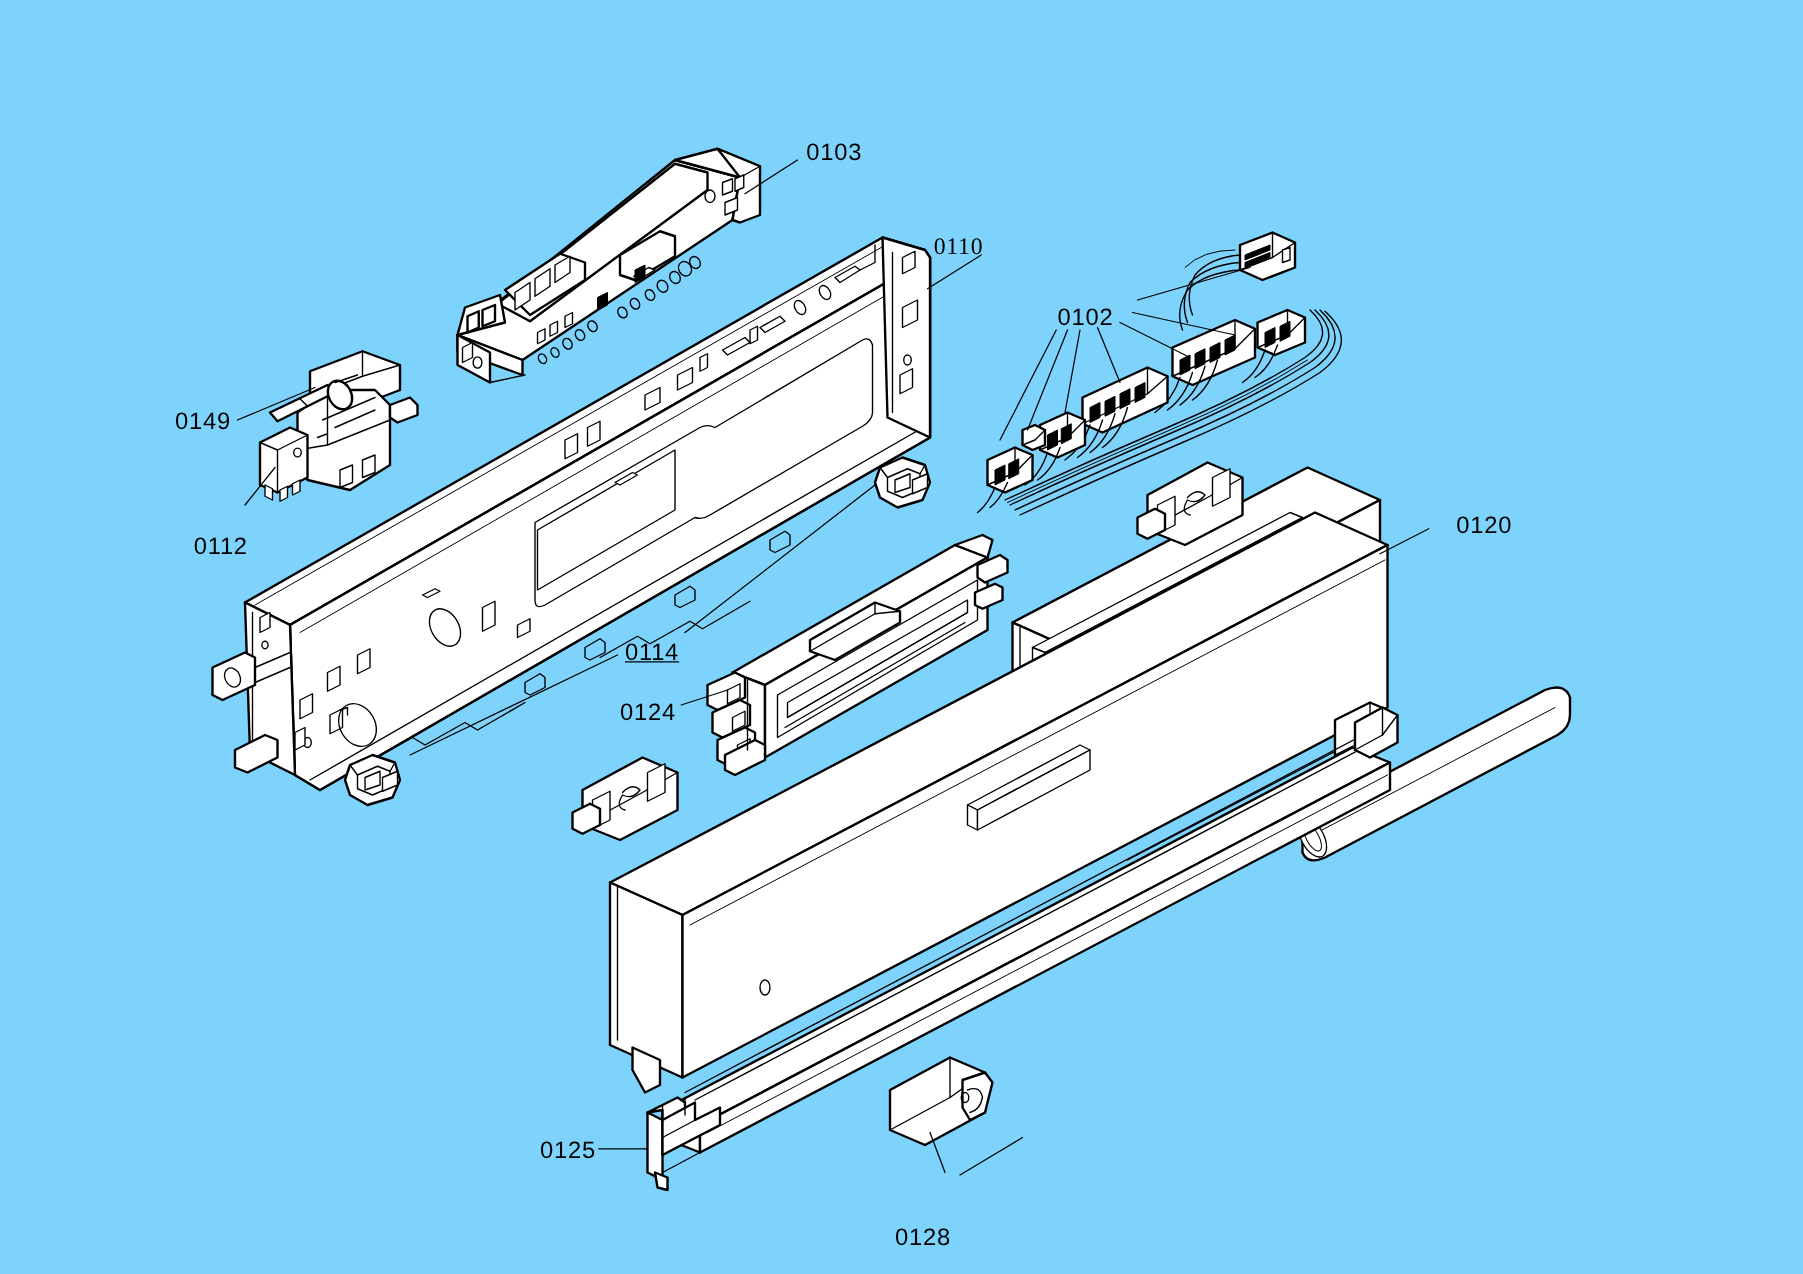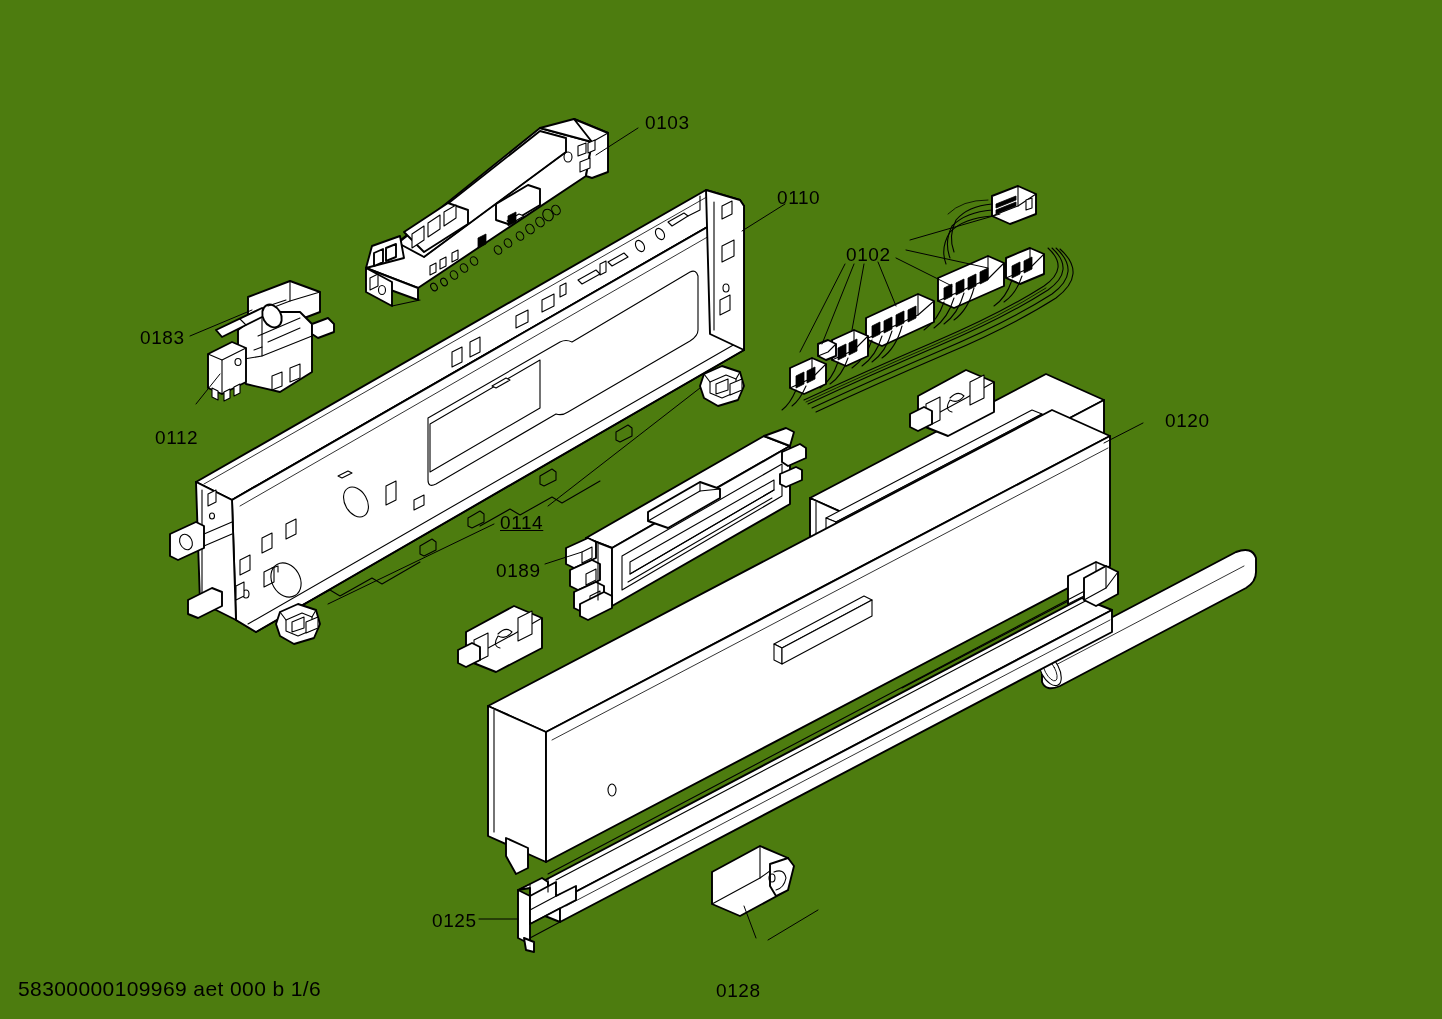--- a/index.html
+++ b/index.html
@@ -12,21 +12,21 @@
     width: 1442px;
     height: 1019px;
     font-family: "Liberation Sans", sans-serif;
     overflow: hidden;
     position: relative;
   }
   #diagram-root {
     position: relative;
     width: 1442px;
     height: 1019px;
-    background: #4d7c0f;
+    background: #7dd3fc;
   }
   svg#parts-svg {
     position: absolute;
     top: 0;
     left: 0;
     width: 1442px;
     height: 1019px;
     display: block;
   }
   .ln-thin {
@@ -534,33 +534,32 @@
       <line class="leader" x1="479" y1="919" x2="518" y2="919"></line>
 
       <line class="leader" x1="756" y1="938" x2="744" y2="906"></line>
       <line class="leader" x1="768" y1="940" x2="818" y2="910"></line>
     </g>
 
   </svg>
 
   <div class="label-text" style="left:645px; top:113px;">0103</div>
 
-  <div class="label-text" style="left:777px; top:188px;">0110</div>
+  <div class="label-text" style="left:747px; top:188px;font-family:Liberation Serif, serif;">0110</div>
 
   <div class="label-text" style="left:846px; top:245px;text-align:center;">0102</div>
 
-  <div class="label-text" style="left:140px; top:328px;">0183</div>
+  <div class="label-text" style="left:140px; top:328px;">0149</div>
 
   <div class="label-text" style="left:155px; top:428px;">0112</div>
 
   <div class="label-text" style="left:500px; top:513px;text-decoration:underline;">0114</div>
 
-  <div class="label-text" style="left:496px; top:561px;">0189</div>
+  <div class="label-text" style="left:496px; top:561px;">0124</div>
 
   <div class="label-text" style="left:1148px; top:411px;margin-left:17px;">0120</div>
 
   <div class="label-text" style="left:432px; top:911px;text-align:center;">0125</div>
 
   <div class="label-text" style="left:716px; top:945px;margin-top:36px;">0128</div>
 
-  <div id="footer-code">58300000109969 aet 000 b 1/6</div>
 
 </div>
 
 </body></html>

